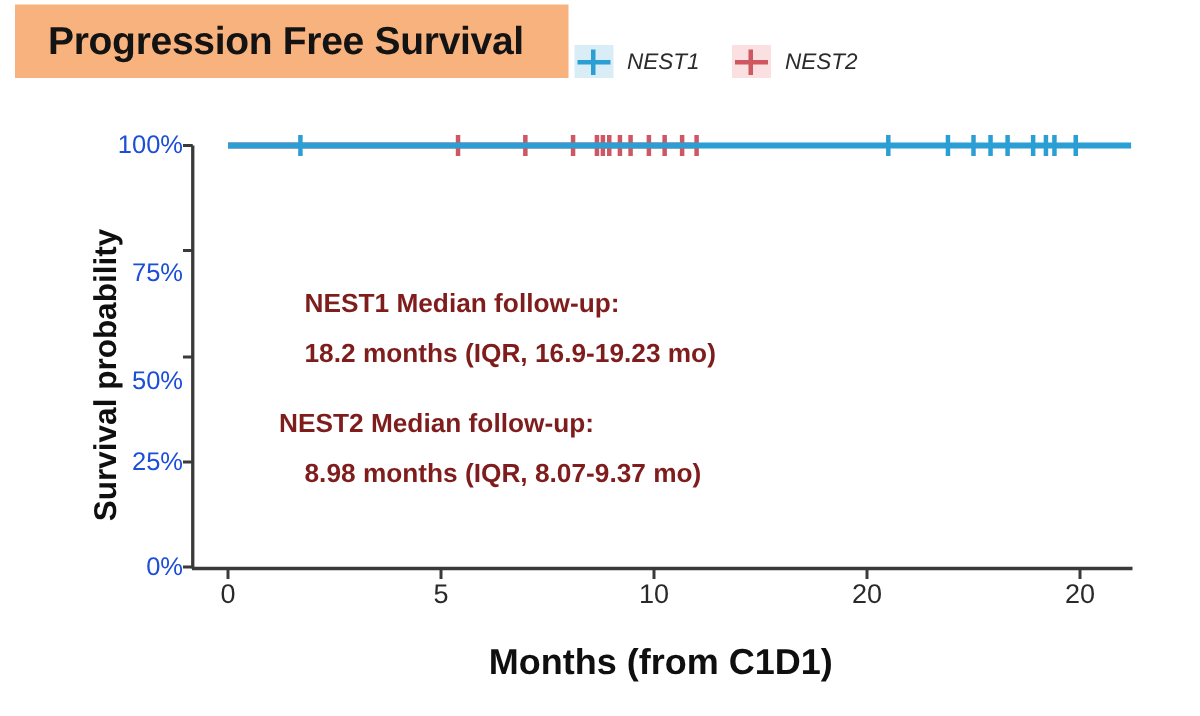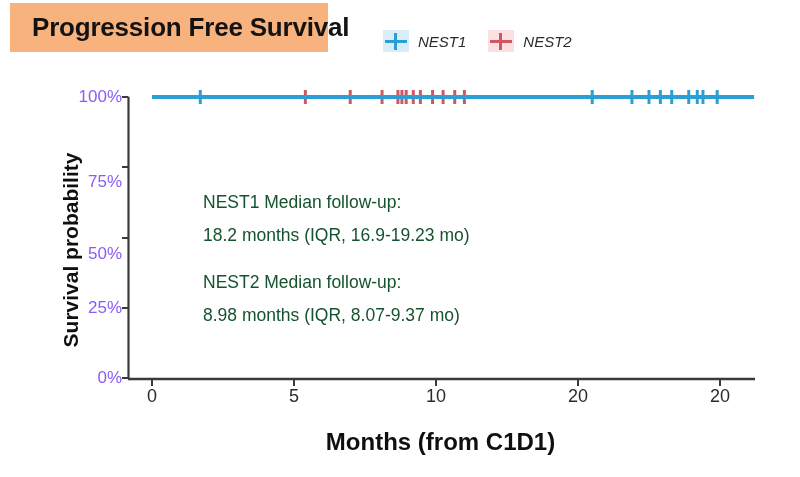--- a/index.html
+++ b/index.html
@@ -14,21 +14,21 @@
     font-family: "Liberation Sans", sans-serif;
     color: #1a1a1a;
     position: relative;
   }
 
   
   #title-banner {
     position: absolute;
     left: 10px;
     top: 3px;
-    width: 318px;
+    width: 369px;
     height: 49px;
     background: #f7b27e;
     display: flex;
     align-items: center;
     box-sizing: border-box;
     padding-left: 22px;
   }
   #title-text {
     font-size: 26px;
     font-weight: bold;
@@ -110,37 +110,37 @@
     font-weight: bold;
     color: #0f0f0f;
     white-space: nowrap;
   }
   .y-tick-label {
     position: absolute;
     right: 0;
     width: 60px;
     text-align: right;
     font-size: 17px;
-    color: #8b5cf6;
+    color: #1d4ed8;
     transform: translateY(-50%);
   }
   .x-tick-label {
     position: absolute;
     top: 386px;
     width: 50px;
     text-align: center;
     font-size: 18px;
     color: #2a2a2a;
     transform: translateX(-25px);
   }
   .annotation-line {
     position: absolute;
     font-size: 17.5px;
-    font-weight: normal;
-    color: #14532d;
+    font-weight: bold;
+    color: #7f1d1d;
     white-space: nowrap;
   }
   svg.chart-svg {
     position: absolute;
     left: 0;
     top: 0;
     width: 800px;
     height: 477px;
     overflow: visible;
   }
@@ -181,21 +181,21 @@
   <div class="y-tick-label" style="top:378px; right:678px;">0%</div>
 
   <div class="x-tick-label" style="left:152px;">0</div>
   <div class="x-tick-label" style="left:294px;">5</div>
   <div class="x-tick-label" style="left:436px;">10</div>
   <div class="x-tick-label" style="left:578px;">20</div>
   <div class="x-tick-label" style="left:720px;">20</div>
 
   <div class="annotation-line" style="left:203px; top:192px;">NEST1 Median follow-up:</div>
   <div class="annotation-line" style="left:203px; top:225px;">18.2 months (IQR, 16.9-19.23 mo)</div>
-  <div class="annotation-line" style="left:203px; top:272px;">NEST2 Median follow-up:</div>
+  <div class="annotation-line" style="left:186px; top:272px;">NEST2 Median follow-up:</div>
   <div class="annotation-line" style="left:203px; top:305px;">8.98 months (IQR, 8.07-9.37 mo)</div>
 
   <svg class="chart-svg" viewBox="0 0 800 477">
 
     <line x1="128.5" y1="97" x2="128.5" y2="379" stroke="#3a3a3a" stroke-width="2.2"></line>
 
     <line x1="122" y1="97" x2="128.5" y2="97" stroke="#3a3a3a" stroke-width="2"></line>
     <line x1="122" y1="167" x2="128.5" y2="167" stroke="#3a3a3a" stroke-width="2"></line>
     <line x1="122" y1="238" x2="128.5" y2="238" stroke="#3a3a3a" stroke-width="2"></line>
     <line x1="122" y1="308" x2="128.5" y2="308" stroke="#3a3a3a" stroke-width="2"></line>

